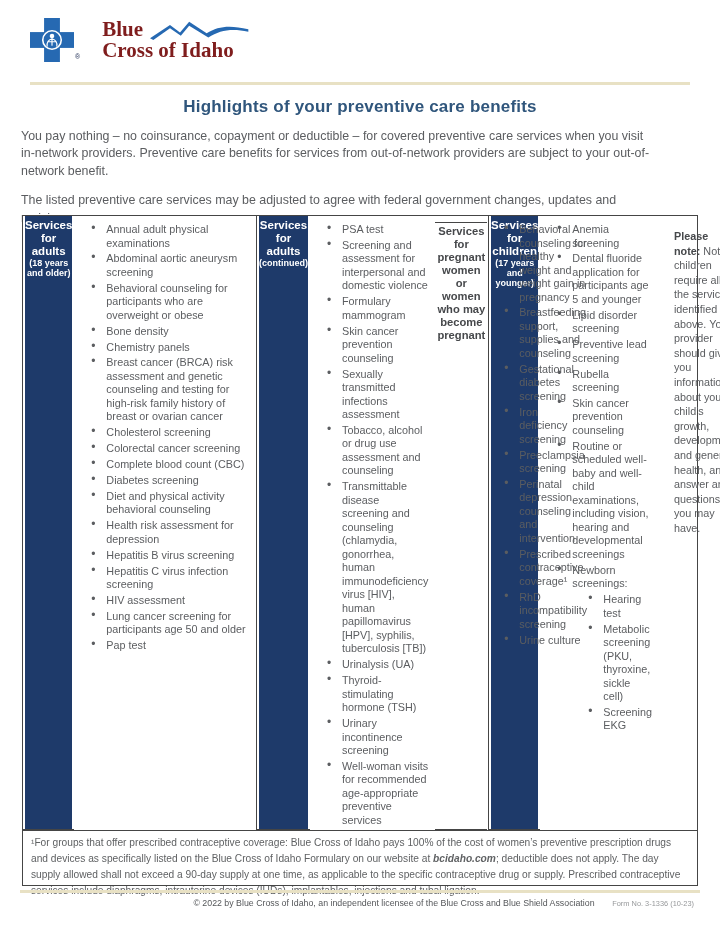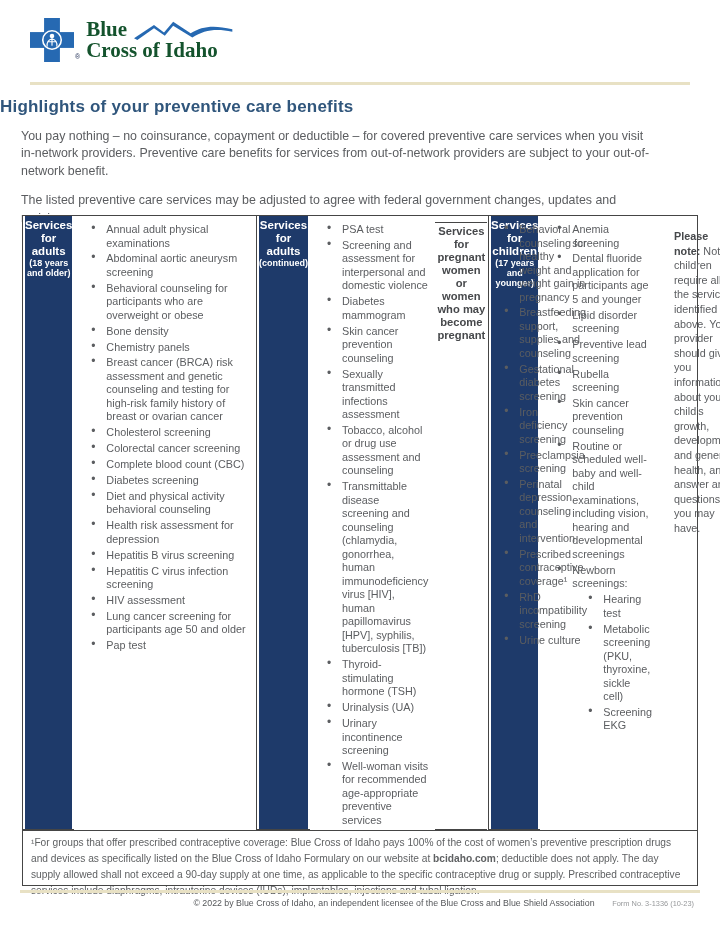--- a/index.html
+++ b/index.html
@@ -10,32 +10,32 @@
     color: #5b5d60;
     overflow: hidden;
   }
 
   
   .logo { position: absolute; top: 18px; left: 30px; display: flex; align-items: flex-start; }
   .logo-cross { width: 44px; height: 44px; flex: 0 0 auto; }
   .logo-reg { font-size: 7px; color:#1b2a52; align-self: flex-end; margin: 0 2px 2px 1px; }
   .logo-text {
     font-family: "Liberation Serif", serif; font-weight: 700;
-    color: #14532d; font-size: 21px; line-height: 21px; margin-left: 4px;
+    color: #7f1d1d; font-size: 21px; line-height: 21px; margin-left: 20px;
   }
   .logo-line1 { display: flex; align-items: center; }
   .logo-mountains { width: 104px; height: 20px; margin-left: 5px; margin-top: 2px; }
 
   .rule-tan-top { position: absolute; top: 82px; left: 30px; right: 30px; height: 3px; background: #e8e1c4; }
   .rule-tan-bottom { position: absolute; top: 890px; left: 20px; right: 20px; height: 3px; background: #e8e1c4; }
 
   
   .doc-title {
     position: absolute; top: 97px; left: 0; width: 100%;
-    font-size: 17px; font-weight: 700;
+    text-align: center; font-size: 17px; font-weight: 700;
     color: #30567c; letter-spacing: .2px;
   }
   .intro { position: absolute; top: 128px; left: 21px; width: 632px; font-size: 12.4px; line-height: 17.4px; }
   .intro p { margin-bottom: 12px; }
 
   
   .benefits-table {
     position: absolute; top: 215px; left: 22px; width: 676px; height: 671px;
     border: 1.5px solid #454545;
     display: grid;
@@ -68,21 +68,21 @@
     font-size: 11.2px; font-weight: 700; line-height: 13px; color: #46484b;
   }
   .col-note { margin: 13px 6px 0 15px; font-size: 10.8px; line-height: 14.6px; }
   .col-note .note-label { font-weight: 700; color: #46484b; }
 
   .bt-footnote {
     grid-column: 1 / -1; grid-row: 2;
     border-top: 1.5px solid #454545;
     padding: 4px 8px 6px; font-size: 10.2px; line-height: 16.2px; color: #5f6163;
   }
-  .bt-footnote .website { font-weight: 700; }
+  .bt-footnote .website { font-weight: 700; font-style: italic; }
 
   
   .footer-copyright {
     position: absolute; top: 898px; left: 0; width: 100%;
     text-align: center; font-size: 8.8px; color: #55575a; margin-left: 34px;
   }
   .footer-form-no {
     position: absolute; top: 899px; right: 26px;
     font-size: 7.4px; color: #96989a;
   }
@@ -148,27 +148,27 @@
   </div>
 
   <div class="bt-col">
     <div class="col-header">
       <div class="hd-main">Services for adults</div>
       <div class="hd-sub">(continued)</div>
     </div>
     <ul class="benefit-list">
         <li>PSA test</li>
         <li>Screening and assessment for interpersonal and domestic violence</li>
-        <li>Diabetes mammogram</li>
+        <li>Formulary mammogram</li>
         <li>Skin cancer prevention counseling</li>
         <li>Sexually transmitted infections assessment</li>
         <li>Tobacco, alcohol or drug use assessment and counseling</li>
         <li>Transmittable disease screening and counseling (chlamydia, gonorrhea, human immunodeficiency virus [HIV], human papillomavirus [HPV], syphilis, tuberculosis [TB])</li>
+        <li>Urinalysis (UA)</li>
         <li>Thyroid-stimulating hormone (TSH)</li>
-        <li>Urinalysis (UA)</li>
         <li>Urinary incontinence screening</li>
         <li>Well-woman visits for recommended age-appropriate preventive services</li>
       </ul>
     <div class="sub-section-header">Services for pregnant women or women who may become pregnant</div>
     <ul class="benefit-list">
         <li>Behavioral counseling for healthy weight and weight gain in pregnancy</li>
         <li>Breastfeeding support, supplies and counseling</li>
         <li>Gestational diabetes screening</li>
         <li>Iron deficiency screening</li>
         <li>Preeclampsia screening</li>

